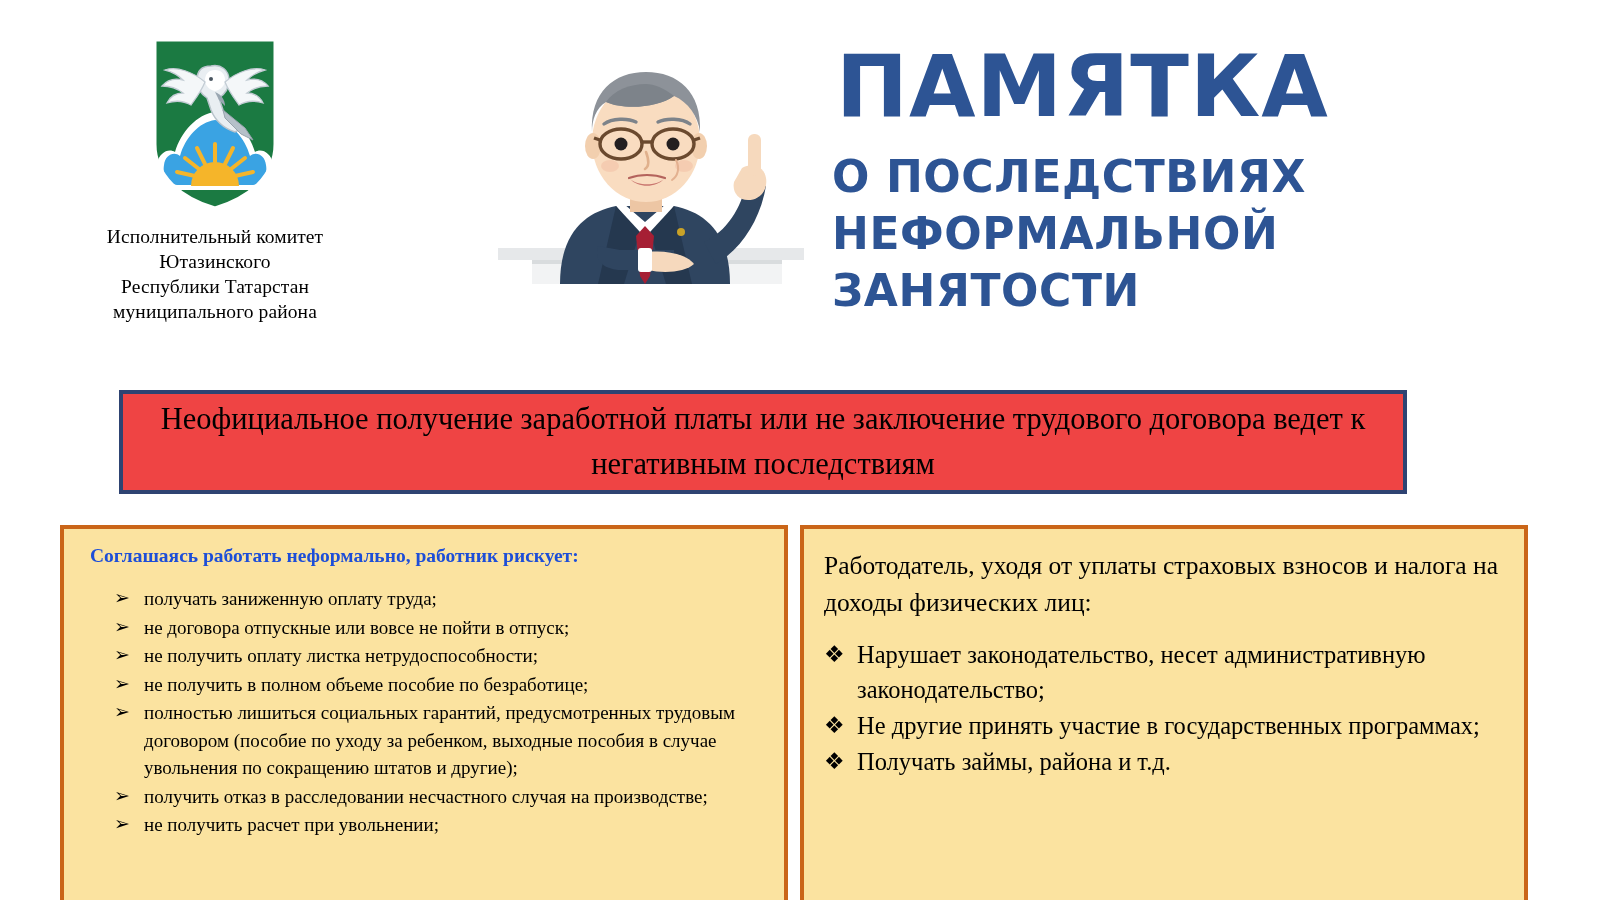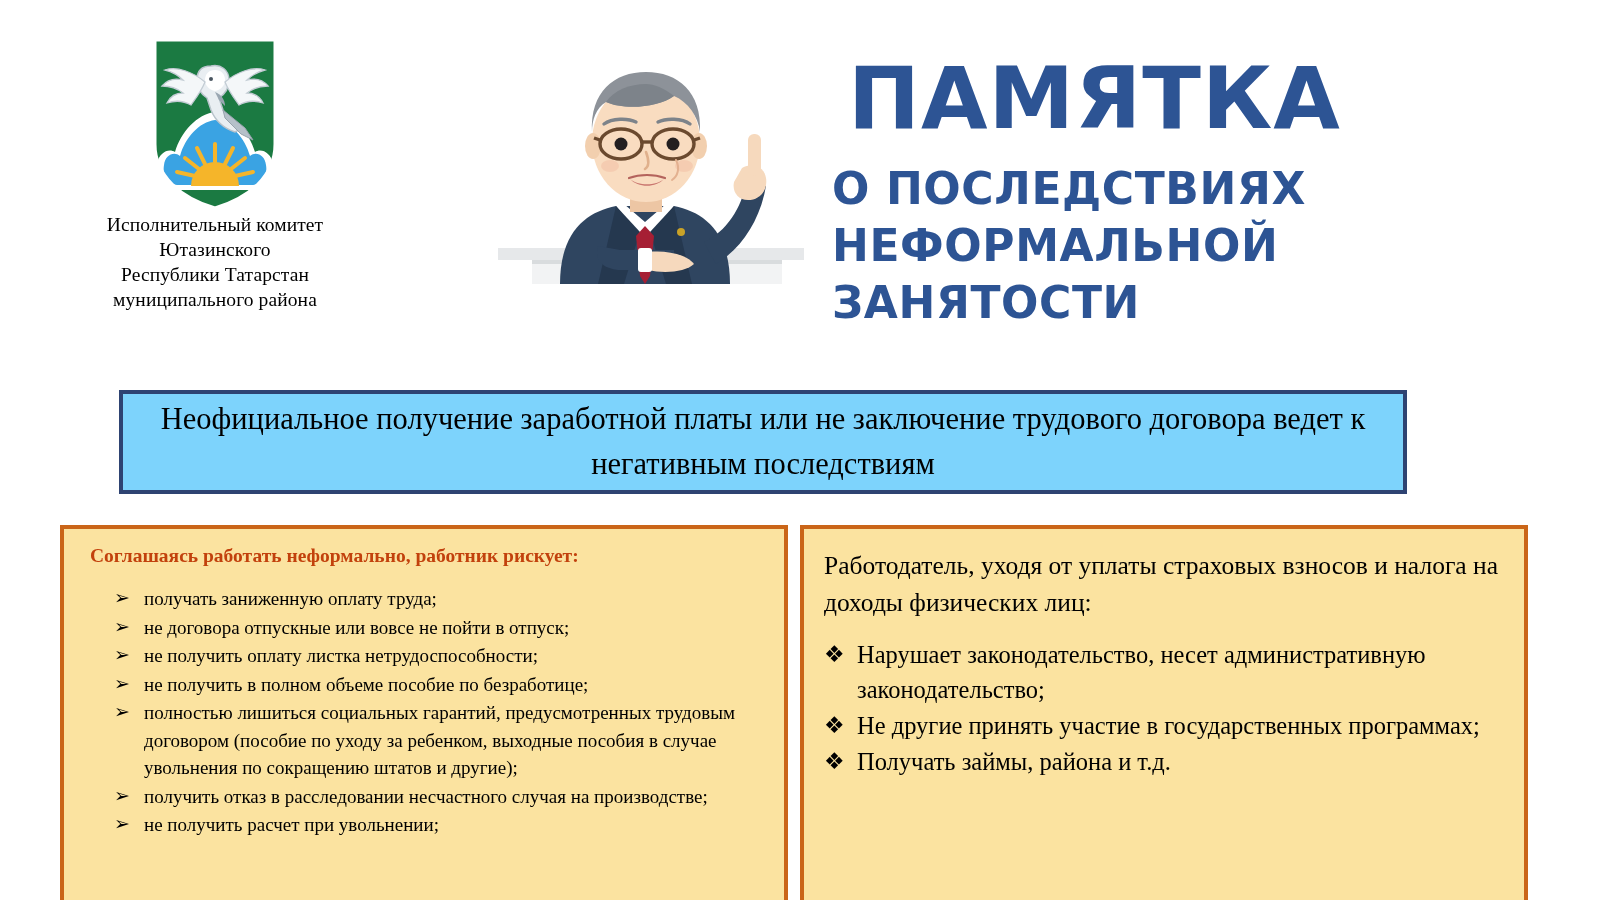--- a/index.html
+++ b/index.html
@@ -31,20 +31,21 @@
     width: 290px;
     text-align: center;
   }
   .emblem {
     display: block;
     margin: 0 auto;
     width: 132px;
     height: 176px;
   }
   .org-caption {
+    margin-top: 12px;
     font-family: "Liberation Serif", serif;
     font-size: 19.5px;
     line-height: 25px;
     color: #000000;
     letter-spacing: 0.1px;
   }
   .org-caption div { white-space: nowrap; }
 
   .illustration {
     position: absolute;
@@ -62,21 +63,21 @@
     top: 38px;
     width: 740px;
   }
   .poster-title {
     font-family: "DejaVu Sans", sans-serif;
     font-weight: bold;
     font-size: 86px;
     line-height: 88px;
     letter-spacing: 1px;
     color: #2d5494;
-    margin: 16px;
+    margin: 4px;
   }
   .poster-subtitle {
     font-family: "DejaVu Sans", sans-serif;
     font-weight: bold;
     font-size: 44px;
     line-height: 57px;
     letter-spacing: 0.6px;
     color: #2d5494;
     margin-top: 18px;
   }
@@ -84,21 +85,21 @@
 
   
   .banner {
     position: absolute;
     left: 119px;
     top: 390px;
     width: 1288px;
     height: 104px;
     box-sizing: border-box;
     border: 4px solid #2e4372;
-    background: #7dd3fc;
+    background: #ef4444;
     display: flex;
     align-items: center;
     justify-content: center;
   }
   .banner-text {
     font-family: "Liberation Serif", serif;
     font-size: 30.5px;
     line-height: 45px;
     color: #000000;
     text-align: center;
@@ -126,21 +127,21 @@
     width: 728px;
     height: 400px;
     padding: 18px 18px 0 20px;
   }
 
   .panel-heading-left {
     font-family: "Liberation Serif", serif;
     font-weight: bold;
     font-size: 19.5px;
     line-height: 26px;
-    color: #c2410c;
+    color: #1d4ed8;
     margin: 0 0 16px 8px;
   }
   .panel-heading-right {
     font-family: "Liberation Serif", serif;
     font-weight: normal;
     font-size: 25.5px;
     line-height: 37px;
     color: #000000;
     margin: 0 0 16px 0;
   }

